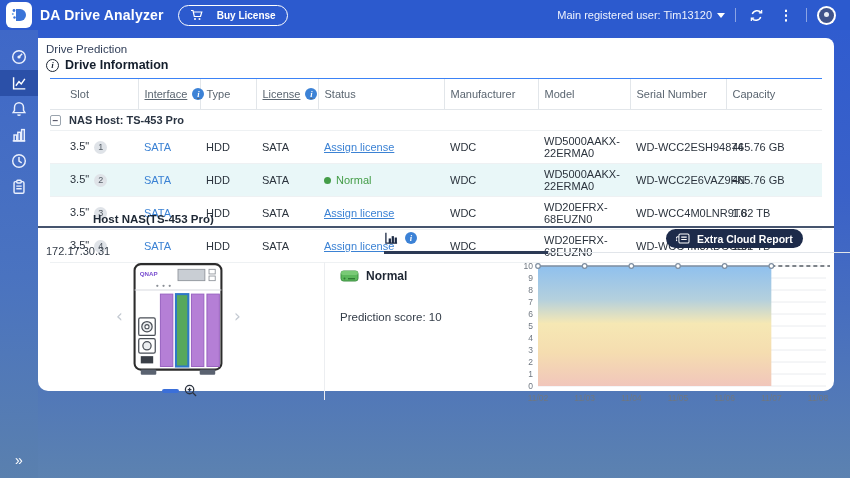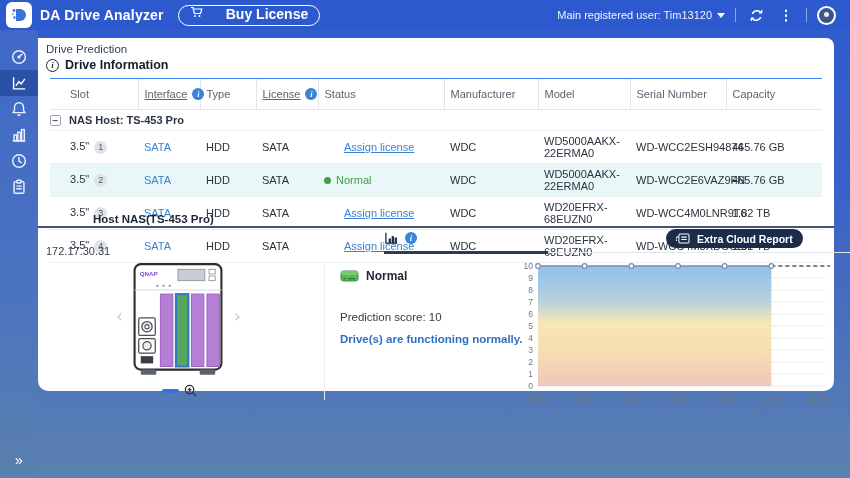--- a/index.html
+++ b/index.html
@@ -7,21 +7,21 @@
   #screen { position:relative; width:850px; height:478px; overflow:hidden;
             background:linear-gradient(180deg,#2e5bd0 0%,#3a61c8 40%,#4a71bd 70%,#5c82b0 100%); }
 
   
   .topbar { position:absolute; left:0; top:0; width:850px; height:30px; background:#2c5ace;
             display:flex; align-items:center; color:#fff; }
   .app-logo { width:26px; height:26px; margin:0 8px 0 6px; background:#fff; border-radius:6px;
               display:flex; align-items:center; justify-content:center; }
   .app-title { font-size:14px; font-weight:700; letter-spacing:.2px; }
   .buy-btn { margin-left:14px; height:21px; padding:0 11px; border:1.5px solid #fff; border-radius:12px;
-             display:flex; align-items:flex-start; gap:23px; font-size:14px; font-weight:700; color:#fff;
+             display:flex; align-items:center; gap:14px; font-size:10px; font-weight:700; color:#fff;
              background:transparent; cursor:pointer; }
   .topbar-right { margin-left:auto; display:flex; align-items:center; gap:10px; padding-right:14px; }
   .user-label { font-size:11px; color:#eef2fd; display:flex; align-items:center; gap:5px; cursor:pointer; }
   .caret-down { width:0; height:0; border-left:4px solid transparent; border-right:4px solid transparent;
                 border-top:5px solid #fff; display:inline-block; }
   .tb-divider { width:1px; height:14px; background:rgba(255,255,255,.45); }
   .tb-icon { width:20px; height:20px; display:flex; align-items:center; justify-content:center; cursor:pointer; }
   .dots-v { font-size:14px; font-weight:700; color:#fff; letter-spacing:0; line-height:1; }
   .avatar { width:19px; height:19px; border-radius:50%; background:#fff; display:flex; align-items:center;
             justify-content:center; cursor:pointer; }
@@ -59,21 +59,21 @@
   th .hd { display:flex; align-items:flex-start; gap:5px;text-decoration:underline; }
   td { font-size:11px; color:#2b333d; padding:4px 6px; border-bottom:1px solid #eef1f3; vertical-align:middle; }
   tr.group-row td { font-size:11px; font-weight:700; color:#2a3442; padding:4px 0 4px 0; }
   .group-cell { display:flex; align-items:center; gap:8px; }
   .collapse-box { width:11px; height:11px; border:1px solid #9aa4ae; border-radius:2px; color:#556;
                   font-size:10px; line-height:9px; text-align:center; cursor:pointer; background:#fff; }
   td.slot-cell { padding-left:20px; white-space:nowrap; }
   .bay-badge { display:inline-flex; width:13px; height:13px; border-radius:50%; background:#dfe3e8; color:#555d66;
                font-size:9px; align-items:center; justify-content:center; margin-left:5px; }
   a.cell-link { color:#3b82d4; text-decoration:none; cursor:pointer; }
-  a.assign-link { color:#3b82d4; text-decoration:underline; cursor:pointer;margin-left:20px; }
+  a.assign-link { color:#3b82d4; text-decoration:underline; cursor:pointer; }
   .status-normal { color:#449d48; display:flex; align-items:center; gap:5px; }
   .status-dot { width:7px; height:7px; border-radius:50%; background:#449d48; }
   tr.highlight td { background:#e9f7f8; }
   td.nowrap { white-space:nowrap; }
 
   
   .bottom-divider { position:absolute; left:0; top:188px; width:796px; height:2px; background:#46546e; }
   .host-name { position:absolute; left:8px; top:175px; font-size:11.5px; font-weight:700; color:#1d2734;padding-left:47px; }
   .host-ip { position:absolute; left:8px; top:207px; font-size:11px; color:#333c48; }
 
@@ -376,21 +376,20 @@
         <svg width="19" height="14" viewBox="0 0 19 14">
           <rect x="1" y="2" width="17" height="10" rx="2.5" fill="#5cb85c" stroke="#3f9043" stroke-width="1"></rect>
           <rect x="1" y="2" width="17" height="4" rx="2" fill="#79ca76"></rect>
           <circle cx="4.5" cy="9.5" r="1" fill="#2f7a33"></circle>
             <rect x="8" y="9" width="7" height="1.4" fill="#2f7a33"></rect>
         </svg>
       </span>
       <span class="normal-label">Normal</span>
     </div>
     <div class="score-text">Prediction score: 10</div>
-    <div class="headline">Drive(s) are functioning normally.</div>
 
     <div class="chart-box"><svg width="322" height="150" viewBox="0 0 322 150">
           <defs>
             <linearGradient id="cg" x1="0" y1="0" x2="0" y2="1">
               <stop offset="0%" stop-color="#8fc0ee"></stop>
               <stop offset="28%" stop-color="#b4d0dd"></stop>
               <stop offset="48%" stop-color="#f6e8b4"></stop>
               <stop offset="72%" stop-color="#f5ddb0"></stop>
               <stop offset="100%" stop-color="#f1c6bb"></stop>
             </linearGradient>

